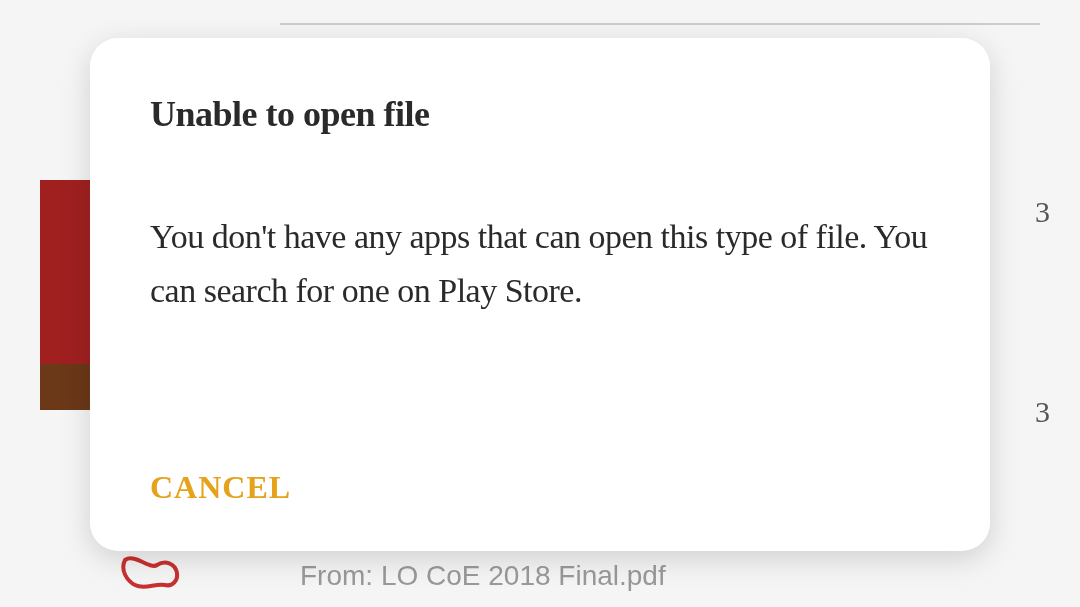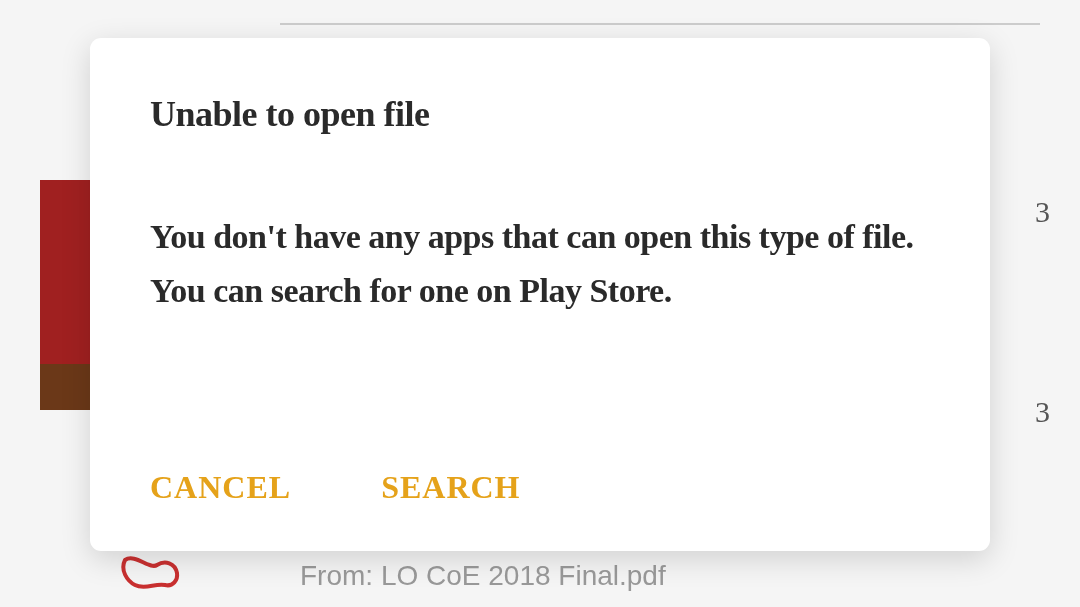--- a/index.html
+++ b/index.html
@@ -62,41 +62,40 @@
       color: #999;
       font-family: Liberation Sans, sans-serif;
     }
     .dialog {
       position: absolute;
       left: 90px;
       top: 38px;
       width: 900px;
       height: 513px;
       background: #ffffff;
-      border-radius: 11px;
+      border-radius: 28px;
       box-shadow: 0 8px 30px rgba(0,0,0,0.15);
       padding: 55px 60px 40px 60px;
       display: flex;
       flex-direction: column;
     }
     .dialog-title {
       font-size: 36px;
       font-weight: bold;
       color: #2a2a2a;
       font-family: "Comic Sans MS", cursive;
       letter-spacing: -0.5px;
     }
     .dialog-body {
       margin-top: 75px;
       font-size: 34px;
       color: #2a2a2a;
       font-family: "Comic Sans MS", cursive;
       line-height: 1.6;
       letter-spacing: -0.5px;
-      font-weight: bold;
     }
     .dialog-actions {
       margin-top: auto;
       display: flex;
       justify-content: flex-start;
       gap: 90px;
       padding-right: 20px;
       padding-bottom: 5px;
     }
     .dialog-btn {
@@ -122,15 +121,14 @@
     <path d="M10 5 C 20 -2, 35 15, 42 10 C 50 5, 60 8, 62 18 C 63 25, 58 32, 50 30 C 40 28, 30 35, 20 30 C 12 26, 5 15, 10 5 Z" fill="none" stroke="#c93030" stroke-width="4" stroke-linecap="round"></path>
   </svg>
 </div>
 <div class="bg-from">From: LO CoE 2018 Final.pdf</div>
 
 <div class="dialog">
   <div class="dialog-title">Unable to open file</div>
   <div class="dialog-body">You don't have any apps that can open this type of file. You can search for one on Play Store.</div>
   <div class="dialog-actions">
     <button class="dialog-btn">CANCEL</button>
-    <button class="dialog-btn">SEARCH</button>
   </div>
 </div>
 
 </body></html>

